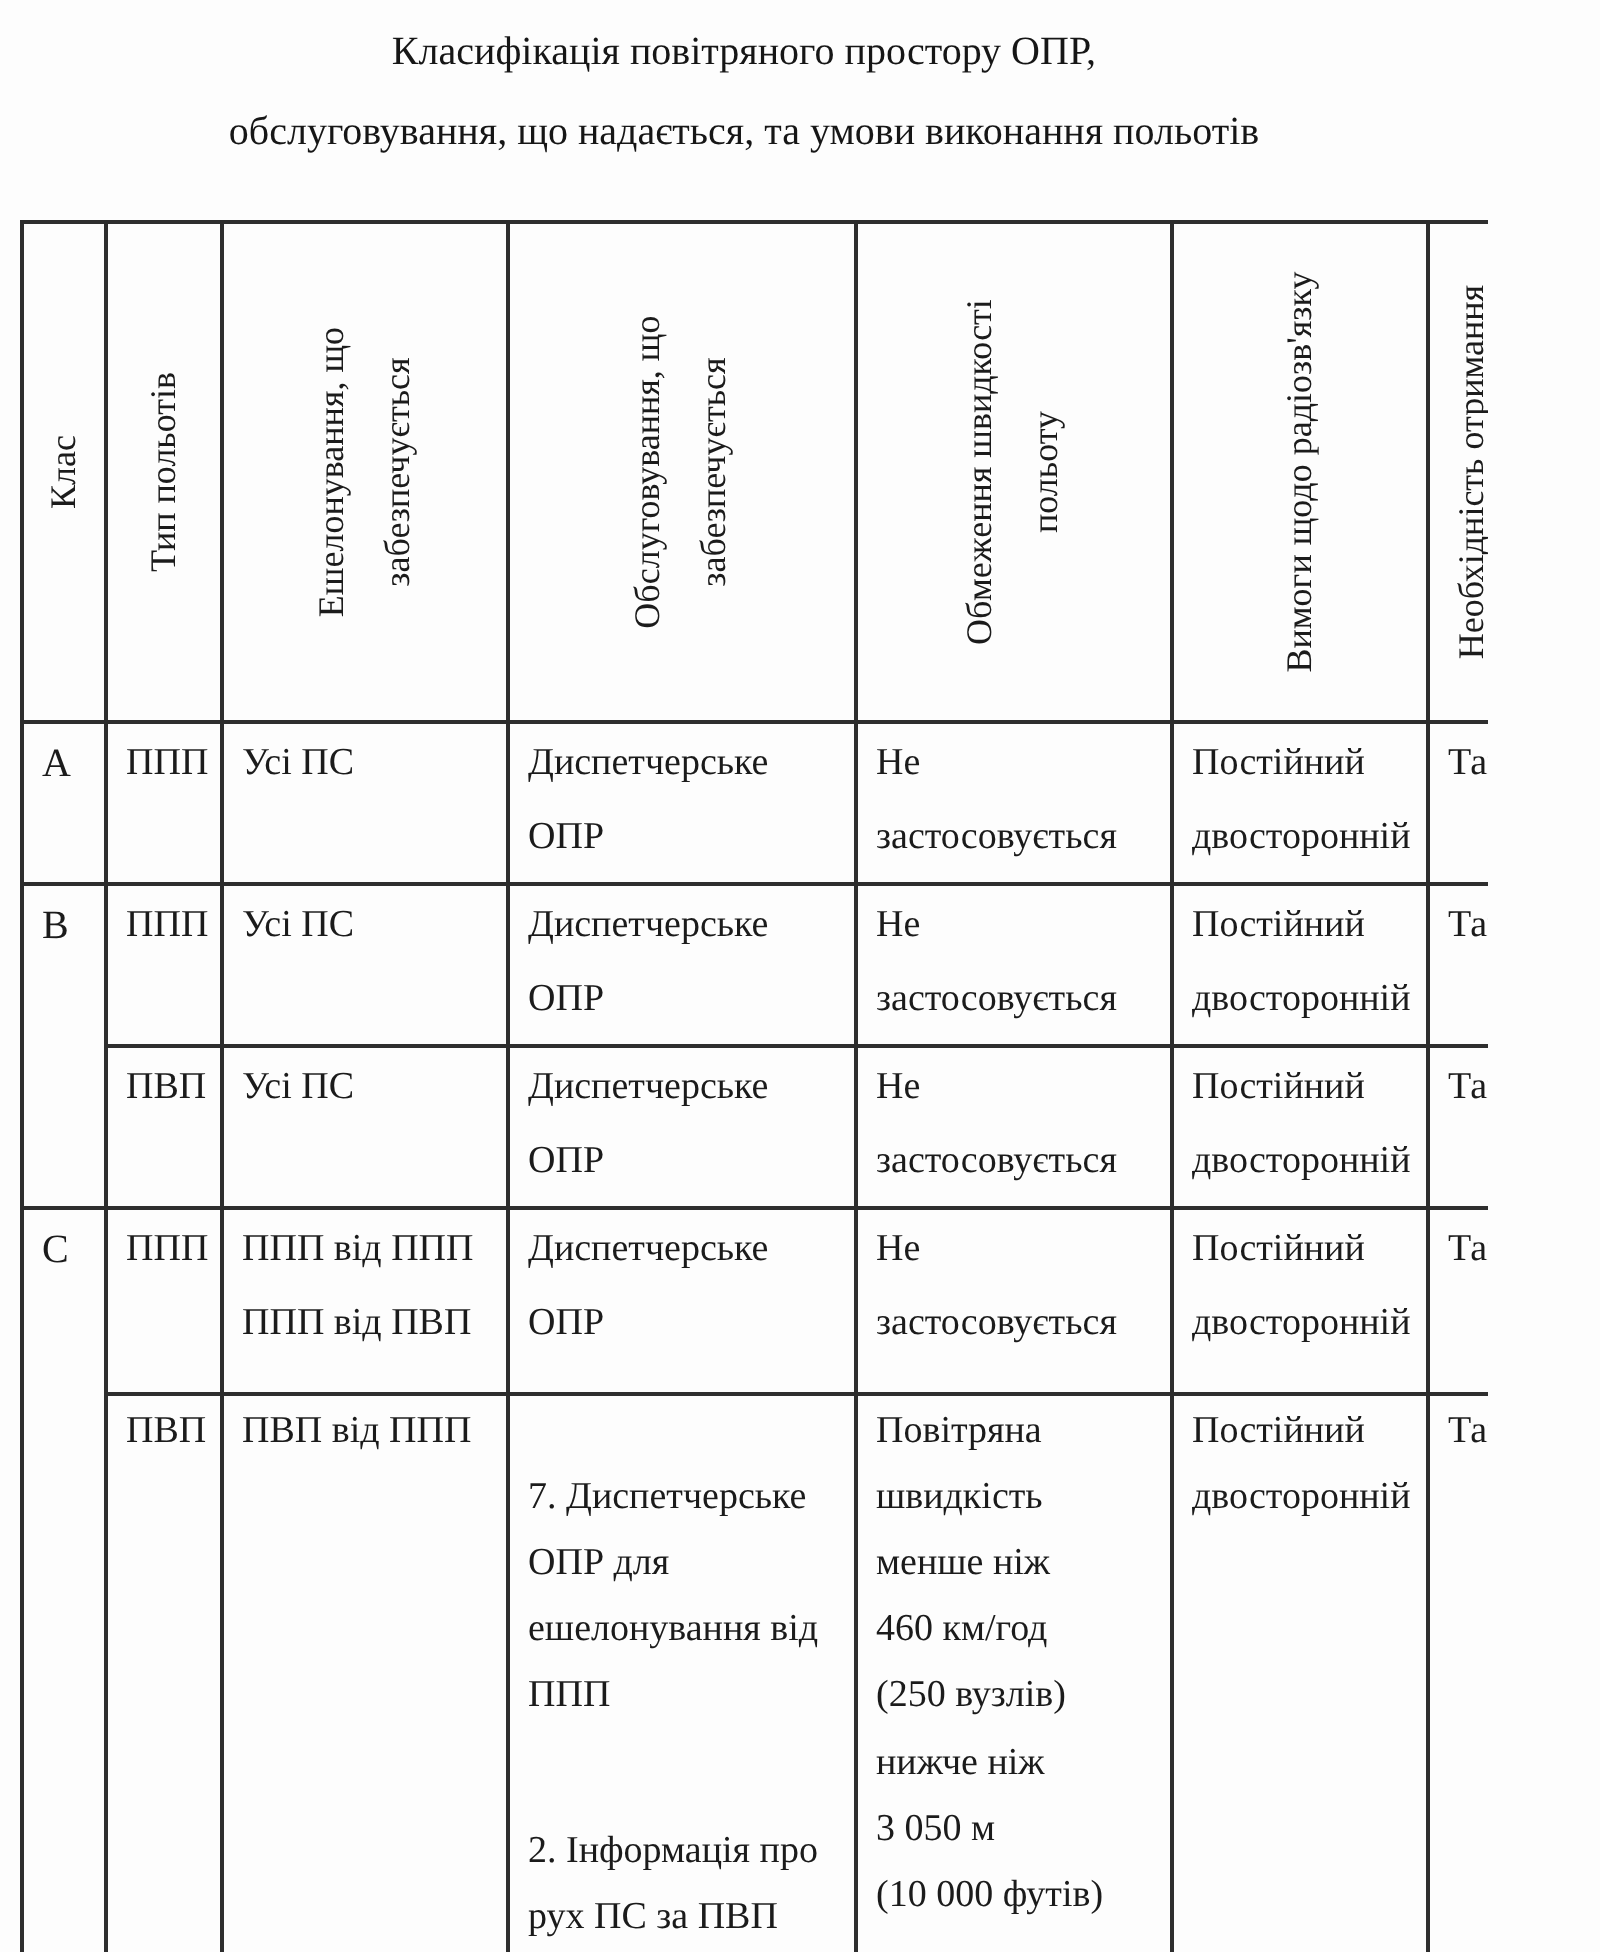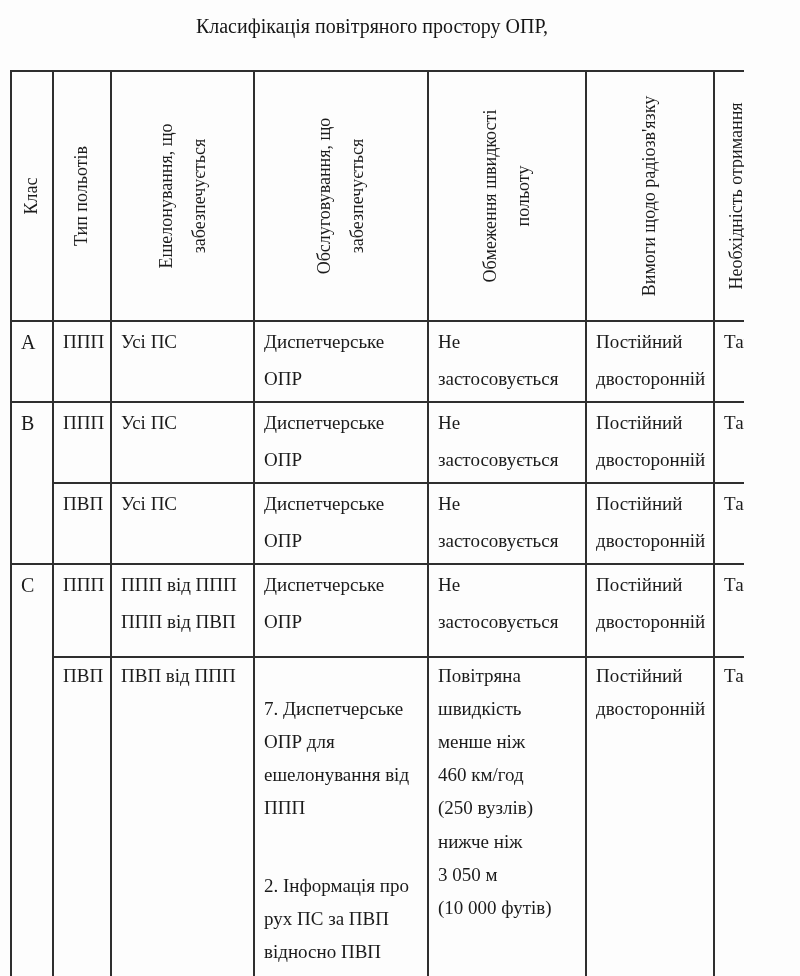--- a/index.html
+++ b/index.html
@@ -74,20 +74,21 @@
   .para { white-space: pre-line; }
   .para-gap { margin-top: 11px; }
 </style>
 </head>
 <body>
 
 <div class="page">
 
   <div class="doc-title">
     <div>Класифікація повітряного простору ОПР,</div>
+    <div>обслуговування, що надається, та умови виконання польотів</div>
   </div>
 
   <table class="airspace-table">
     <colgroup>
       <col style="width:42px">
       <col style="width:58px">
       <col style="width:143px">
       <col style="width:174px">
       <col style="width:158px">
       <col style="width:128px">

